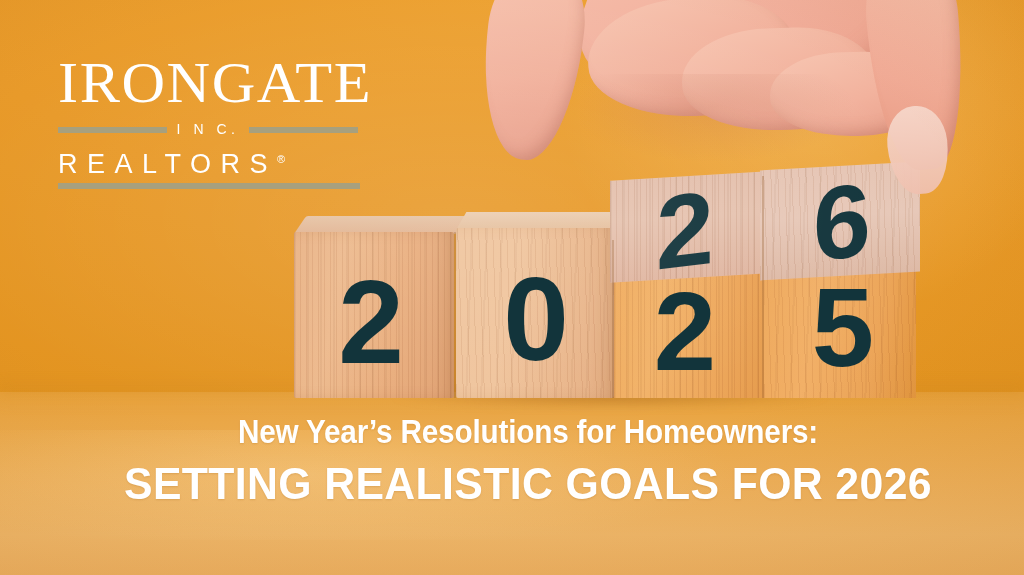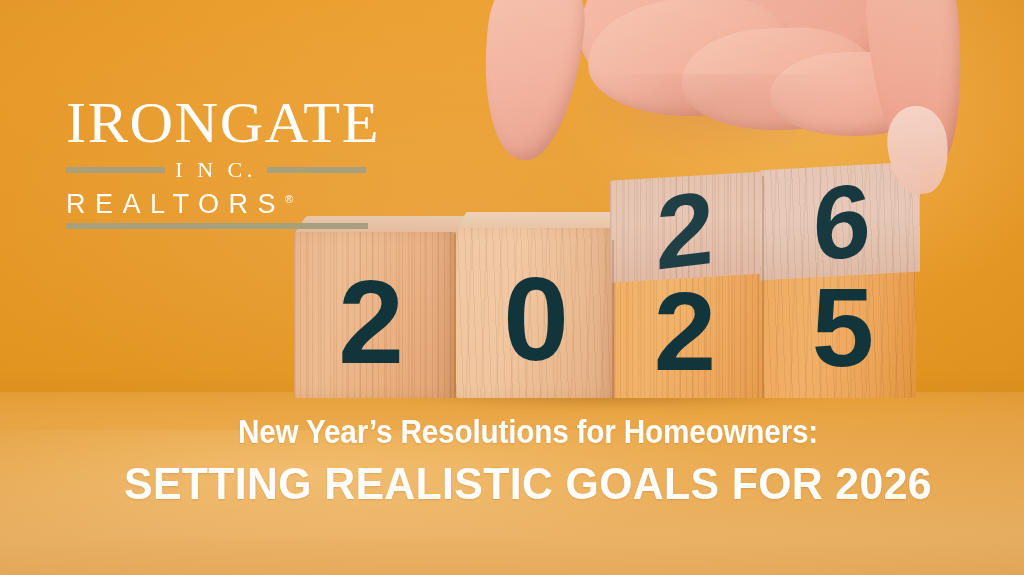--- a/index.html
+++ b/index.html
@@ -32,36 +32,36 @@
   .bg-glow{
     position:absolute;left:560px;top:-120px;width:520px;height:440px;
     background:radial-gradient(closest-side, rgba(255,214,140,.35), rgba(255,214,140,0));
   }
   .floor-sheen{
     position:absolute;left:0;right:0;top:430px;height:110px;
     background:radial-gradient(60% 100% at 30% 40%, rgba(255,228,175,.30), rgba(255,228,175,0) 70%);
   }
 
   
-  .logo{position:absolute;left:66px;top:54px;width:320px;height:120px;margin-top:40px;}
+  .logo{position:absolute;left:58px;top:54px;width:320px;height:120px;}
   .logo-word{
     font-family:"Liberation Serif",serif;
     font-weight:400;color:#ffffff;
     font-size:58px;line-height:58px;letter-spacing:1.5px;
     white-space:nowrap;
     transform:scaleX(1.04);transform-origin:left top;
   }
   .logo-incrow{
     position:relative;display:flex;align-items:center;gap:8px;
     margin-top:9px;width:300px;
   }
   .rule{height:6px;background:#a7a07e;flex:1 1 auto;}
   .logo-inc{
-    font-family:Liberation Serif, serif;color:#ffffff;
-    font-size:22px;letter-spacing:4.5px;line-height:17px;white-space:nowrap;
+    font-family:Liberation Sans, sans-serif;color:#ffffff;
+    font-size:14px;letter-spacing:4.5px;line-height:17px;white-space:nowrap;
     padding:0 2px;
   }
   .logo-realtors{
     margin-top:7px;width:300px;
     font-family:Liberation Sans, sans-serif;color:#ffffff;
     font-size:27px;line-height:29px;white-space:nowrap;
     position:relative;
   }
   .logo-realtors .txt{letter-spacing:9.5px;}
   .logo-realtors .reg{font-size:11px;vertical-align:super;letter-spacing:0;}

